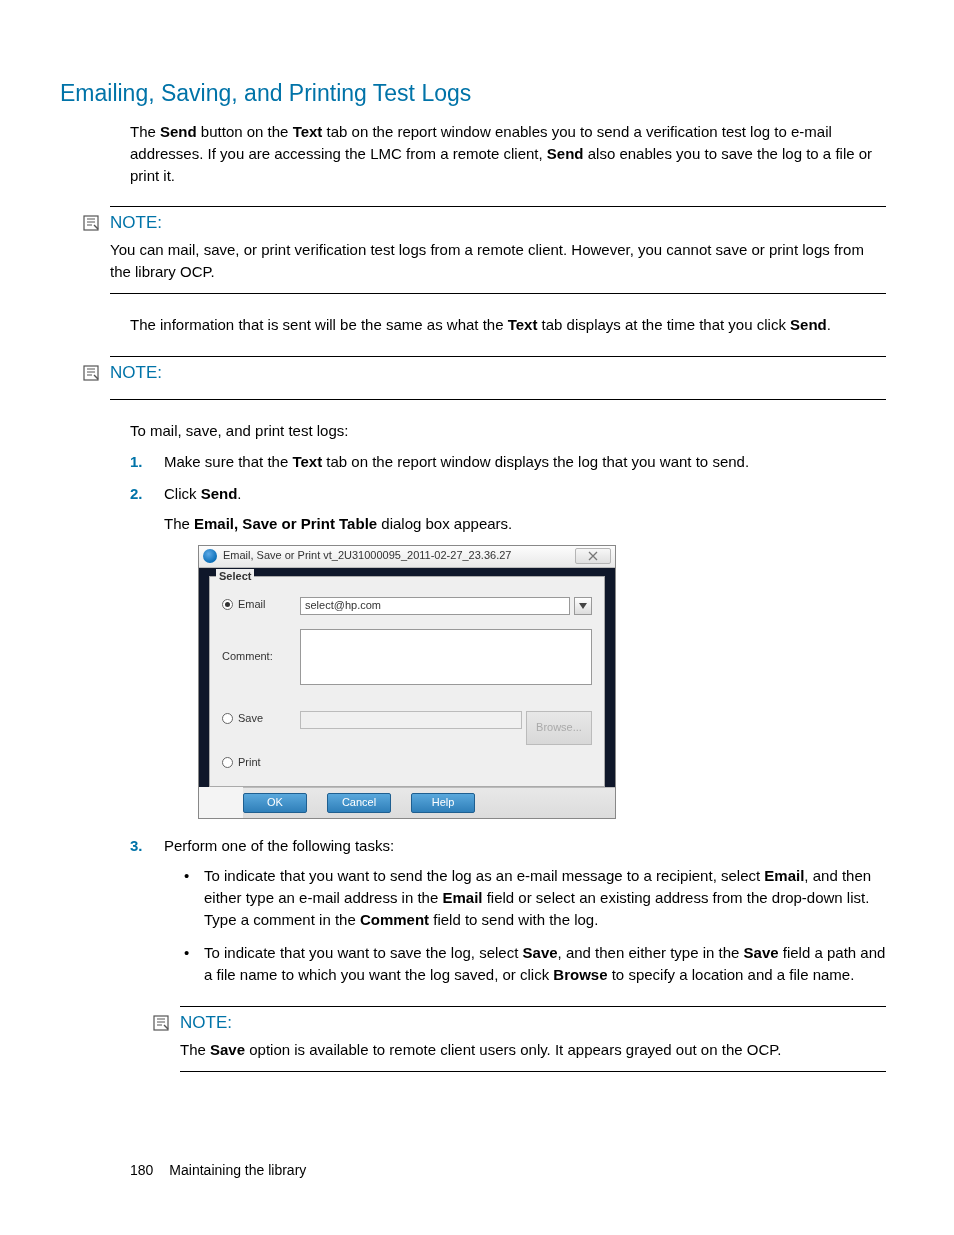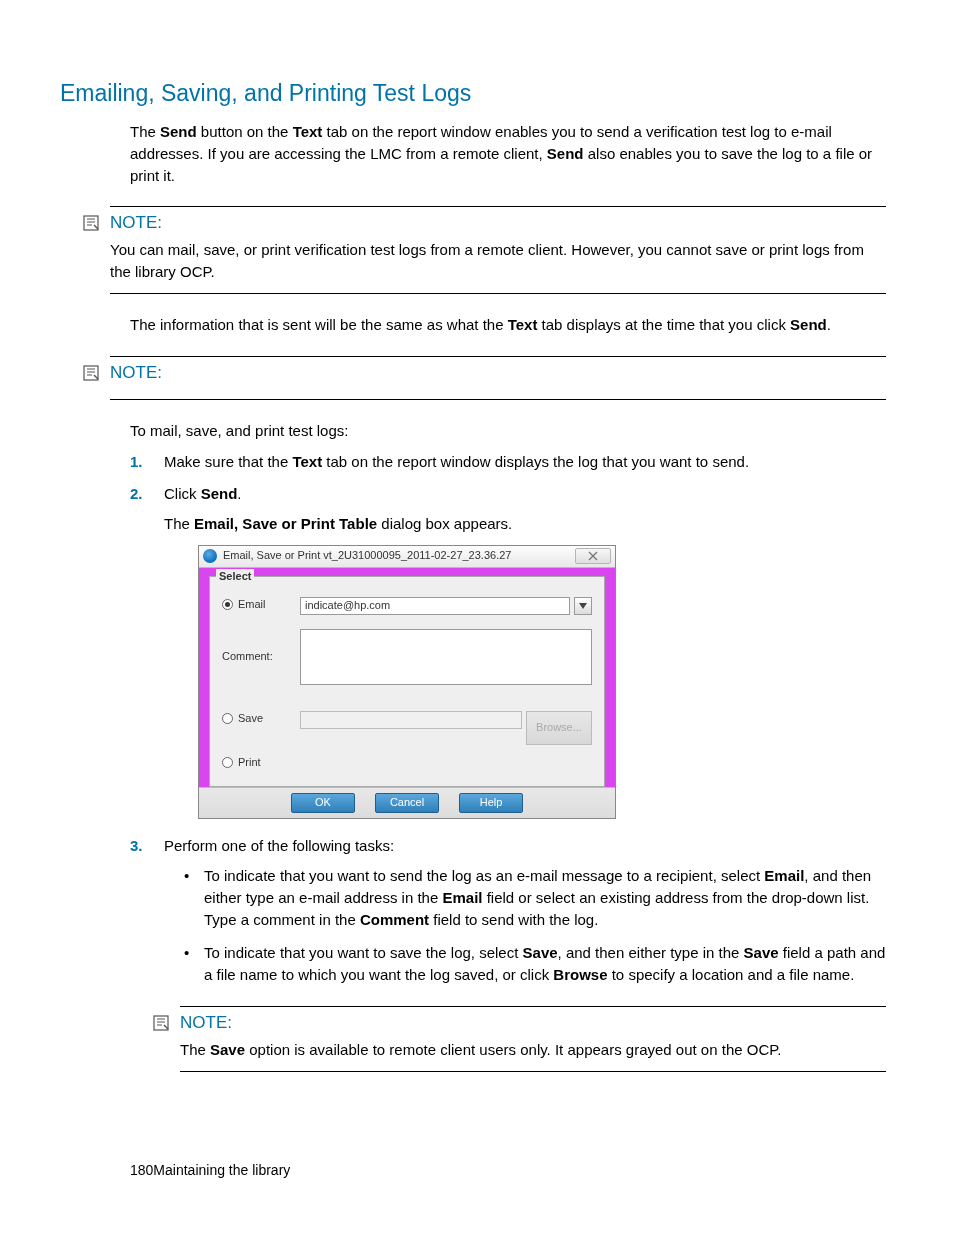--- a/index.html
+++ b/index.html
@@ -106,21 +106,21 @@
   .dialog-title .title-text { flex: 1 1 auto; color: #333; }
   .dialog-close {
     width: 36px; height: 16px;
     background: linear-gradient(#f7f7f7,#e0e0e0);
     border: 1px solid #b5b5b5;
     border-radius: 2px;
     display: flex;
     align-items: center; justify-content: center;
     font-size: 10px; color: #666;
   }
-  .dialog-body { padding: 8px 10px 0 10px; background: #d946ef; }
+  .dialog-body { padding: 8px 10px 0 10px; background: #0f172a; }
   .fieldset {
     border: 1px solid #aaa;
     padding: 10px 12px 16px 12px;
     position: relative;
     background: #efefef;
   }
   .fieldset-legend {
     position: absolute;
     top: -8px; left: 6px;
     background: #efefef;
@@ -171,37 +171,38 @@
     width: 66px; height: 34px;
     background: linear-gradient(#e8e8e8,#d8d8d8);
     border: 1px solid #bbb;
     color: #aaa;
     display: flex; align-items: center; justify-content: center;
     font-size: 11px;
   }
   .dialog-footer {
     background: linear-gradient(#e8e8e8,#dcdcdc);
     border-top: 1px solid #bbb;
-    padding: 5px 8px;
-    display: flex; justify-content: center; gap: 20px;
+    padding: 5px 0;
+    display: flex; gap: 20px; margin-left: 44px;
   }
   .dlg-btn {
     width: 64px; height: 20px;
     background: linear-gradient(#5aa8dc,#2f7fb9);
     border: 1px solid #1f5f90;
     color: #fff;
     font-size: 11px;
     display: flex; align-items: center; justify-content: center;
     border-radius: 2px;
   }
   .page-footer {
     margin-top: 90px;
     margin-left: 70px;
     font-size: 14px;
     display: flex;
+    gap: 16px;
   }
 </style>
 </head>
 <body>
 
 <h1>Emailing, Saving, and Printing Test Logs</h1>
 
 <div class="body-indent">
   <p>
     <span>The </span><span class="bold">Send</span><span> button on the </span><span class="bold">Text</span><span> tab on the report window enables you to send a verification test log to e-mail addresses. If you are accessing the LMC from a remote client, </span><span class="bold">Send</span><span> also enables you to save the log to a file or print it.</span>
@@ -267,21 +268,21 @@
             <div class="fieldset-legend">Select</div>
 
             <div class="row first">
               <div class="radio-col">
                 <span class="ux-radio">
                     <span class="dot"></span>
                   </span>
                 <span>Email</span>
               </div>
               <div class="field-col">
-                <span class="ux-input">indicate@hp.com</span>
+                <span class="ux-input">select@hp.com</span>
                 <span class="dropdown-btn">
                   <svg width="8" height="6" viewBox="0 0 8 6">
                       <path d="M0 0h8L4 6z" fill="#444"></path>
                     </svg>
                 </span>
               </div>
             </div>
 
             <div class="row">
               <div class="radio-col" style="align-items:flex-start;padding-top:20px;">

